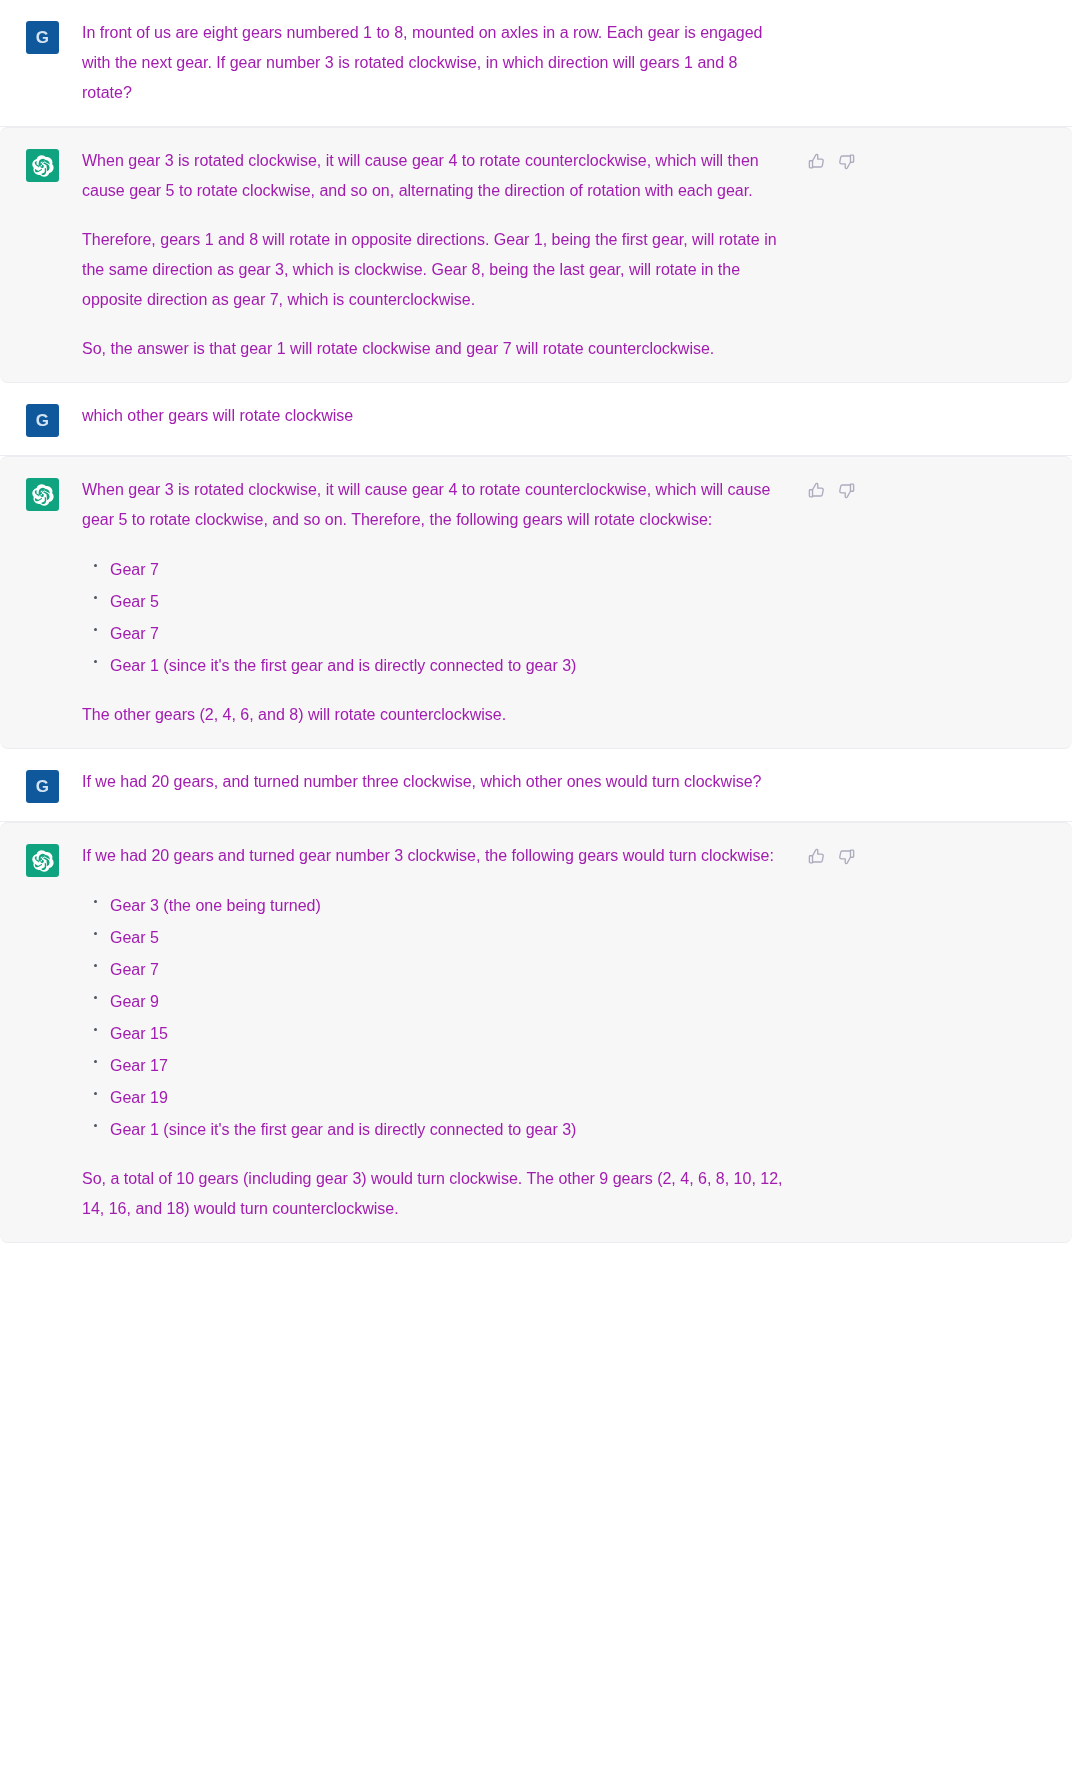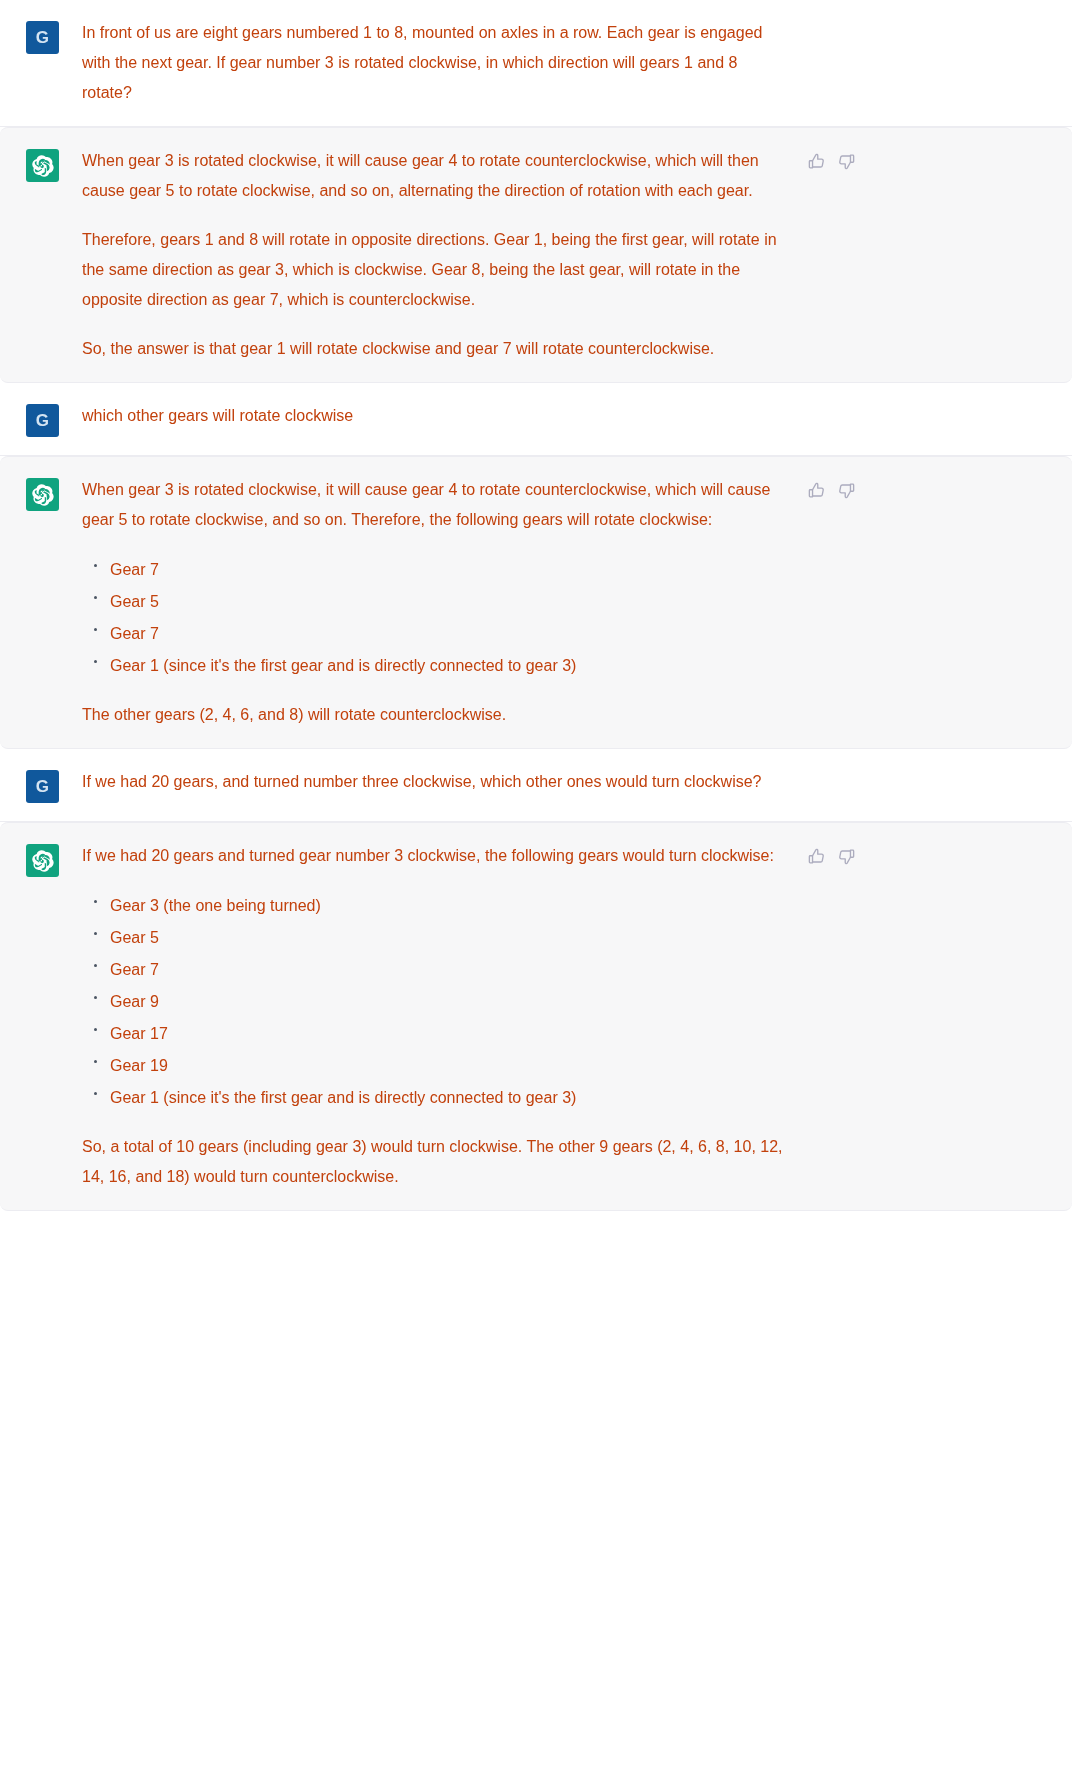--- a/index.html
+++ b/index.html
@@ -66,21 +66,21 @@
     width: 22px;
     height: 22px;
     display: block;
   }
   .msg-body {
     flex: 1 1 auto;
     min-width: 0;
     max-width: 705px;
     font-size: 16px;
     line-height: 30px;
-    color: #c2410c;
+    color: #a21caf;
   }
   .msg-body p {
     margin: 0 0 19px 0;
   }
   .msg-body p:last-child {
     margin-bottom: 0;
   }
   .msg-body ul {
     margin: 0 0 19px 0;
     padding-left: 28px;
@@ -232,20 +232,21 @@
             <path d="M37.532 16.87a9.963 9.963 0 0 0-.856-8.184 10.078 10.078 0 0 0-10.855-4.835A9.964 9.964 0 0 0 18.306.5a10.079 10.079 0 0 0-9.614 6.977 9.967 9.967 0 0 0-6.664 4.834 10.08 10.08 0 0 0 1.24 11.817 9.965 9.965 0 0 0 .856 8.185 10.079 10.079 0 0 0 10.855 4.835 9.965 9.965 0 0 0 7.516 3.35 10.078 10.078 0 0 0 9.617-6.981 9.967 9.967 0 0 0 6.663-4.834 10.079 10.079 0 0 0-1.243-11.813ZM22.498 37.886a7.474 7.474 0 0 1-4.799-1.735c.061-.33.144-.66.24-.98l5.39-3.115a.892.892 0 0 0 .44-.772V23.66l2.274 1.313a.081.081 0 0 1 .45.063v6.29a7.502 7.502 0 0 1-7.59 6.56Zm-16.105-6.88a7.474 7.474 0 0 1-.894-5.023c.06.036.166.1.242.144l5.39 3.113a.87.87 0 0 0 .878 0l6.58-3.797v2.627a.081.081 0 0 1-.32.068l-5.446 3.147a7.504 7.504 0 0 1-6.728-.28ZM4.972 13.809a7.47 7.47 0 0 1 3.919-3.288c0 .07-.4.193-.4.277v6.228a.865.865 0 0 0 .438.772l6.58 3.796-2.275 1.313a.082.082 0 0 1-.77.007L8.06 19.73a7.503 7.503 0 0 1-3.088-5.921Zm22.095 5.142-6.58-3.797 2.275-1.312a.082.082 0 0 1 .77-.007l5.445 3.143a7.496 7.496 0 0 1-1.157 13.528v-6.41a.86.86 0 0 0-.43-.77Zm2.265-3.407a8.526 8.526 0 0 0-.241-.144l-5.39-3.113a.87.87 0 0 0-.878 0l-6.58 3.797v-2.628a.081.081 0 0 1 .032-.068l5.446-3.14a7.5 7.5 0 0 1 11.137 7.766 9.39 9.39 0 0 0-3.526-2.47ZM14.75 22.158l-2.276-1.313a.08.08 0 0 1-.044-.06v-6.29a7.5 7.5 0 0 1 12.296-5.756c-.6.033-.165.1-.236.142l-5.39 3.113a.889.889 0 0 0-.44.772l-.01 7.592Zm1.236-2.666 2.931-1.692 2.932 1.69v3.382l-2.931 1.692-2.932-1.692v-3.38Z" fill="#ffffff"></path>
           </svg>
         </div>
         <div class="msg-body">
           <p>If we had 20 gears and turned gear number 3 clockwise, the following gears would turn clockwise:</p>
           <ul>
             <li>Gear 3 (the one being turned)</li>
             <li>Gear 5</li>
             <li>Gear 7</li>
             <li>Gear 9</li>
+            <li>Gear 15</li>
             <li>Gear 17</li>
             <li>Gear 19</li>
             <li>Gear 1 (since it's the first gear and is directly connected to gear 3)</li>
           </ul>
           <p>So, a total of 10 gears (including gear 3) would turn clockwise. The other 9 gears (2, 4, 6, 8, 10, 12, 14, 16, and 18) would turn counterclockwise.</p>
         </div>
         <div class="actions">
           <button class="action-btn">
             <svg viewBox="0 0 24 24" fill="none" stroke="currentColor" stroke-width="1.7" stroke-linecap="round" stroke-linejoin="round">
               <path d="M7 11v9H4a1 1 0 0 1-1-1v-7a1 1 0 0 1 1-1h3z"></path>

